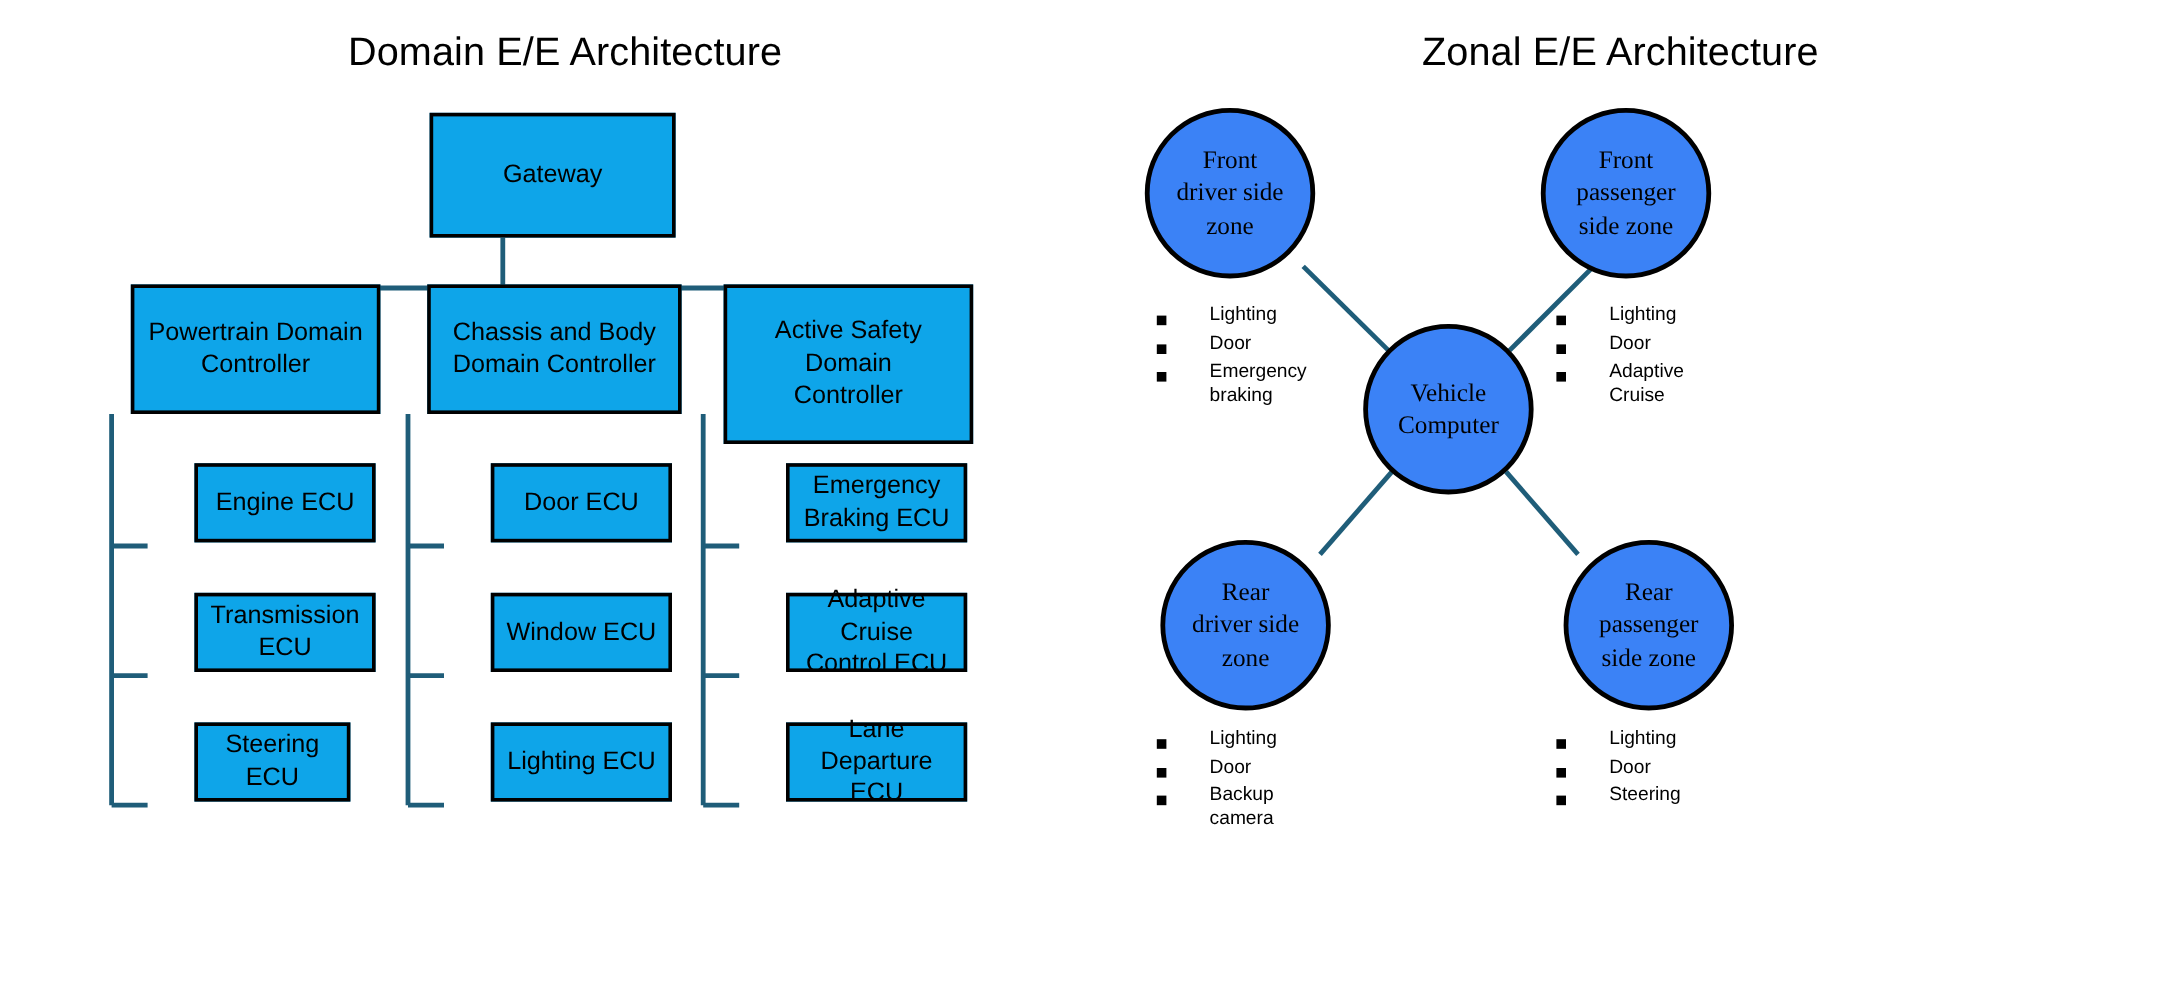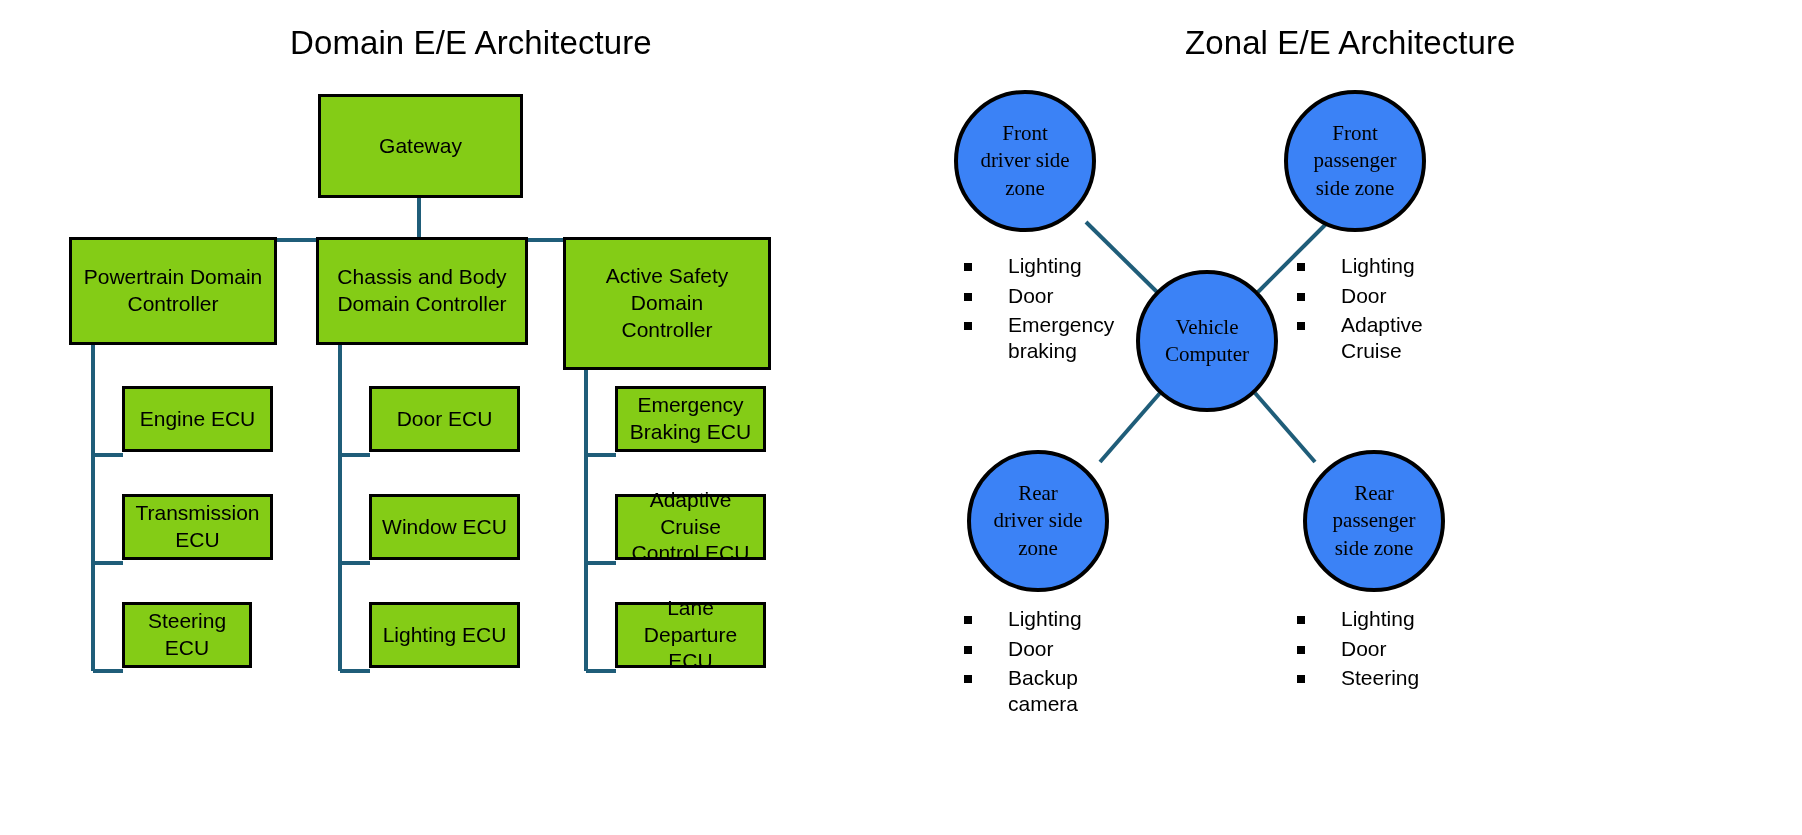--- a/index.html
+++ b/index.html
@@ -29,29 +29,30 @@
     letter-spacing: 0.1px;
   }
   #domain-title { left: 290px; top: 24px; }
   #zonal-title  { left: 1185px; top: 24px; }
 
   
   .ecu-box {
     position: absolute;
     box-sizing: border-box;
     border: 3px solid #000000;
-    background: #84cc16;
+    background: #0ea5e9;
     display: flex;
     align-items: center;
     justify-content: center;
     text-align: center;
     font-size: 21px;
     line-height: 1.28;
     padding: 2px 6px;
     z-index: 3;
+    margin-left: 40px;
   }
   .ecu-box span { display: block; }
 
   
   .zone-circle {
     position: absolute;
     box-sizing: border-box;
     border: 4px solid #000000;
     border-radius: 50%;
     background: #3b82f6;
@@ -65,21 +66,21 @@
     font-family: Liberation Serif, serif;
   }
   .zone-circle span { display: block; padding: 0 8px; }
 
   
   .zone-list {
     position: absolute;
     margin: 0;
     padding: 0;
     list-style: none;
-    font-size: 21px;
+    font-size: 16px;
     line-height: 1.22;
     z-index: 2;
   }
   .zone-list li {
     position: relative;
     padding-left: 46px;
     margin-bottom: 4px;
     white-space: pre-line;
   }
   .zone-list li::before {

